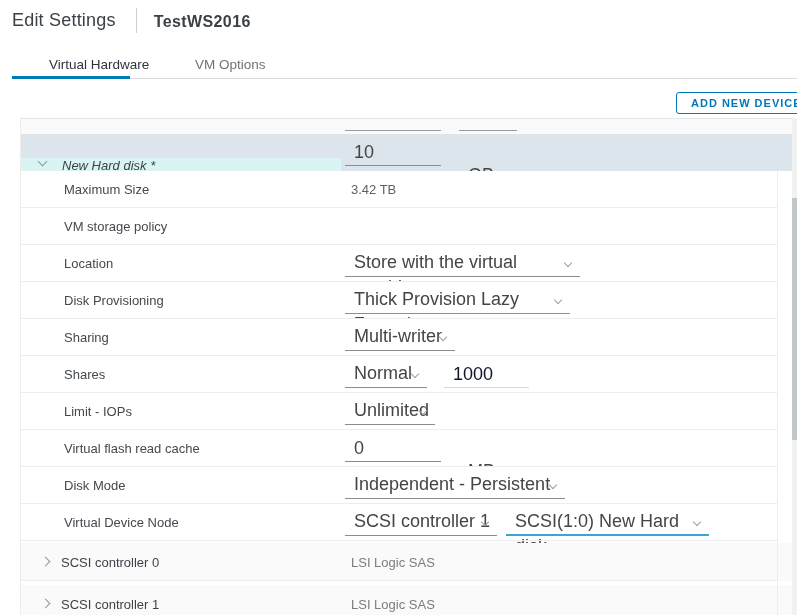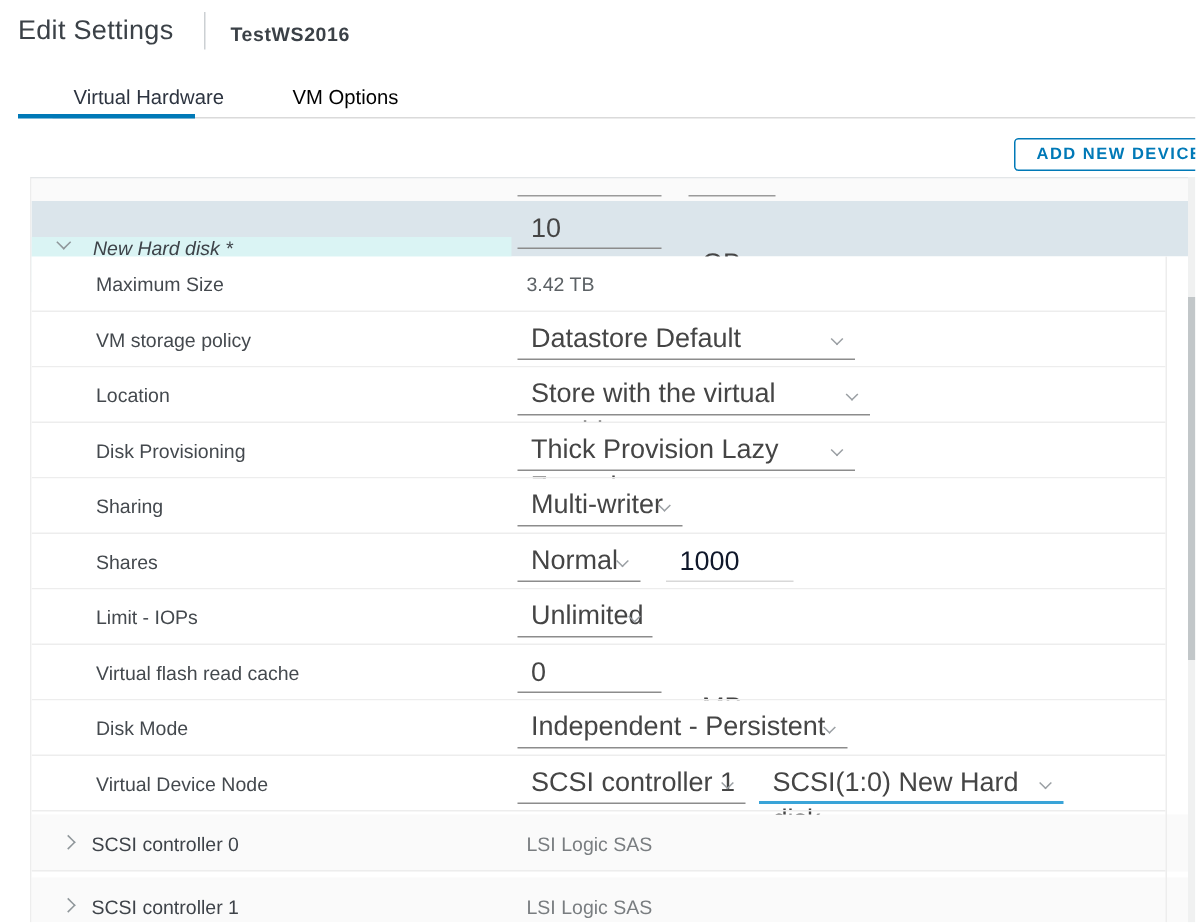--- a/index.html
+++ b/index.html
@@ -6,26 +6,26 @@
   html,body { background:#fff; }
   .page {
     position:relative; width:797px; height:615px; overflow:hidden;
     font-family:"Liberation Sans", sans-serif; font-size:13px; color:#44494e;
     background:#fff;
   }
   
   .title-row { position:absolute; top:8px; left:12px; display:flex; align-items:center; }
   .page-title { font-size:18px; font-weight:300; color:#3b4147; letter-spacing:.2px; }
   .title-sep { width:1px; height:25px; background:#ccd0d3; margin:0 17px 0 20px; }
-  .vm-name { font-size:13px; font-weight:600; color:#3b4147; letter-spacing:.4px; margin-top:3px; }
+  .vm-name { font-size:16px; font-weight:600; color:#3b4147; letter-spacing:.4px; margin-top:3px; }
   
   .tabbar { position:absolute; top:48px; left:4px; width:797px; height:31px; border-bottom:1px solid #dadada;margin-left:31px; }
   .tab { position:absolute; top:9px; font-size:13.5px; cursor:default; white-space:nowrap; }
   .tab-active { left:14px; color:#2d3440; }
-  .tab-inactive { left:160px; color:#000000; }
+  .tab-inactive { left:160px; color:#737373; }
   .tab-underline { position:absolute; top:76px; left:12px; width:118px; height:3px; background:#0079b7; }
   
   .add-btn {
     position:absolute; top:92px; left:676px; height:22px; line-height:20px;
     border:1px solid #0079b7; border-radius:3px; background:#fff; color:#0079b7;
     font-size:11px; font-weight:600; letter-spacing:1px; padding:0 14px; white-space:nowrap;
     font-family:"Liberation Sans", sans-serif;
   }
   
   .table {
@@ -115,24 +115,20 @@
     </div>
 
     <div class="row">
       <div class="row-label">Maximum Size</div>
       <div class="value-text">3.42 TB</div>
       <div class="sep"></div>
     </div>
 
     <div class="row">
       <div class="row-label">VM storage policy</div>
-      <div class="ctl pos-main w225">
-        <span>Datastore Default</span>
-        <span class="chev-dd"></span>
-      </div>
       <div class="sep"></div>
     </div>
 
     <div class="row">
       <div class="row-label">Location</div>
       <div class="ctl pos-main w235">
         <span>Store with the virtual machine</span>
         <span class="chev-dd"></span>
       </div>
       <div class="sep"></div>

